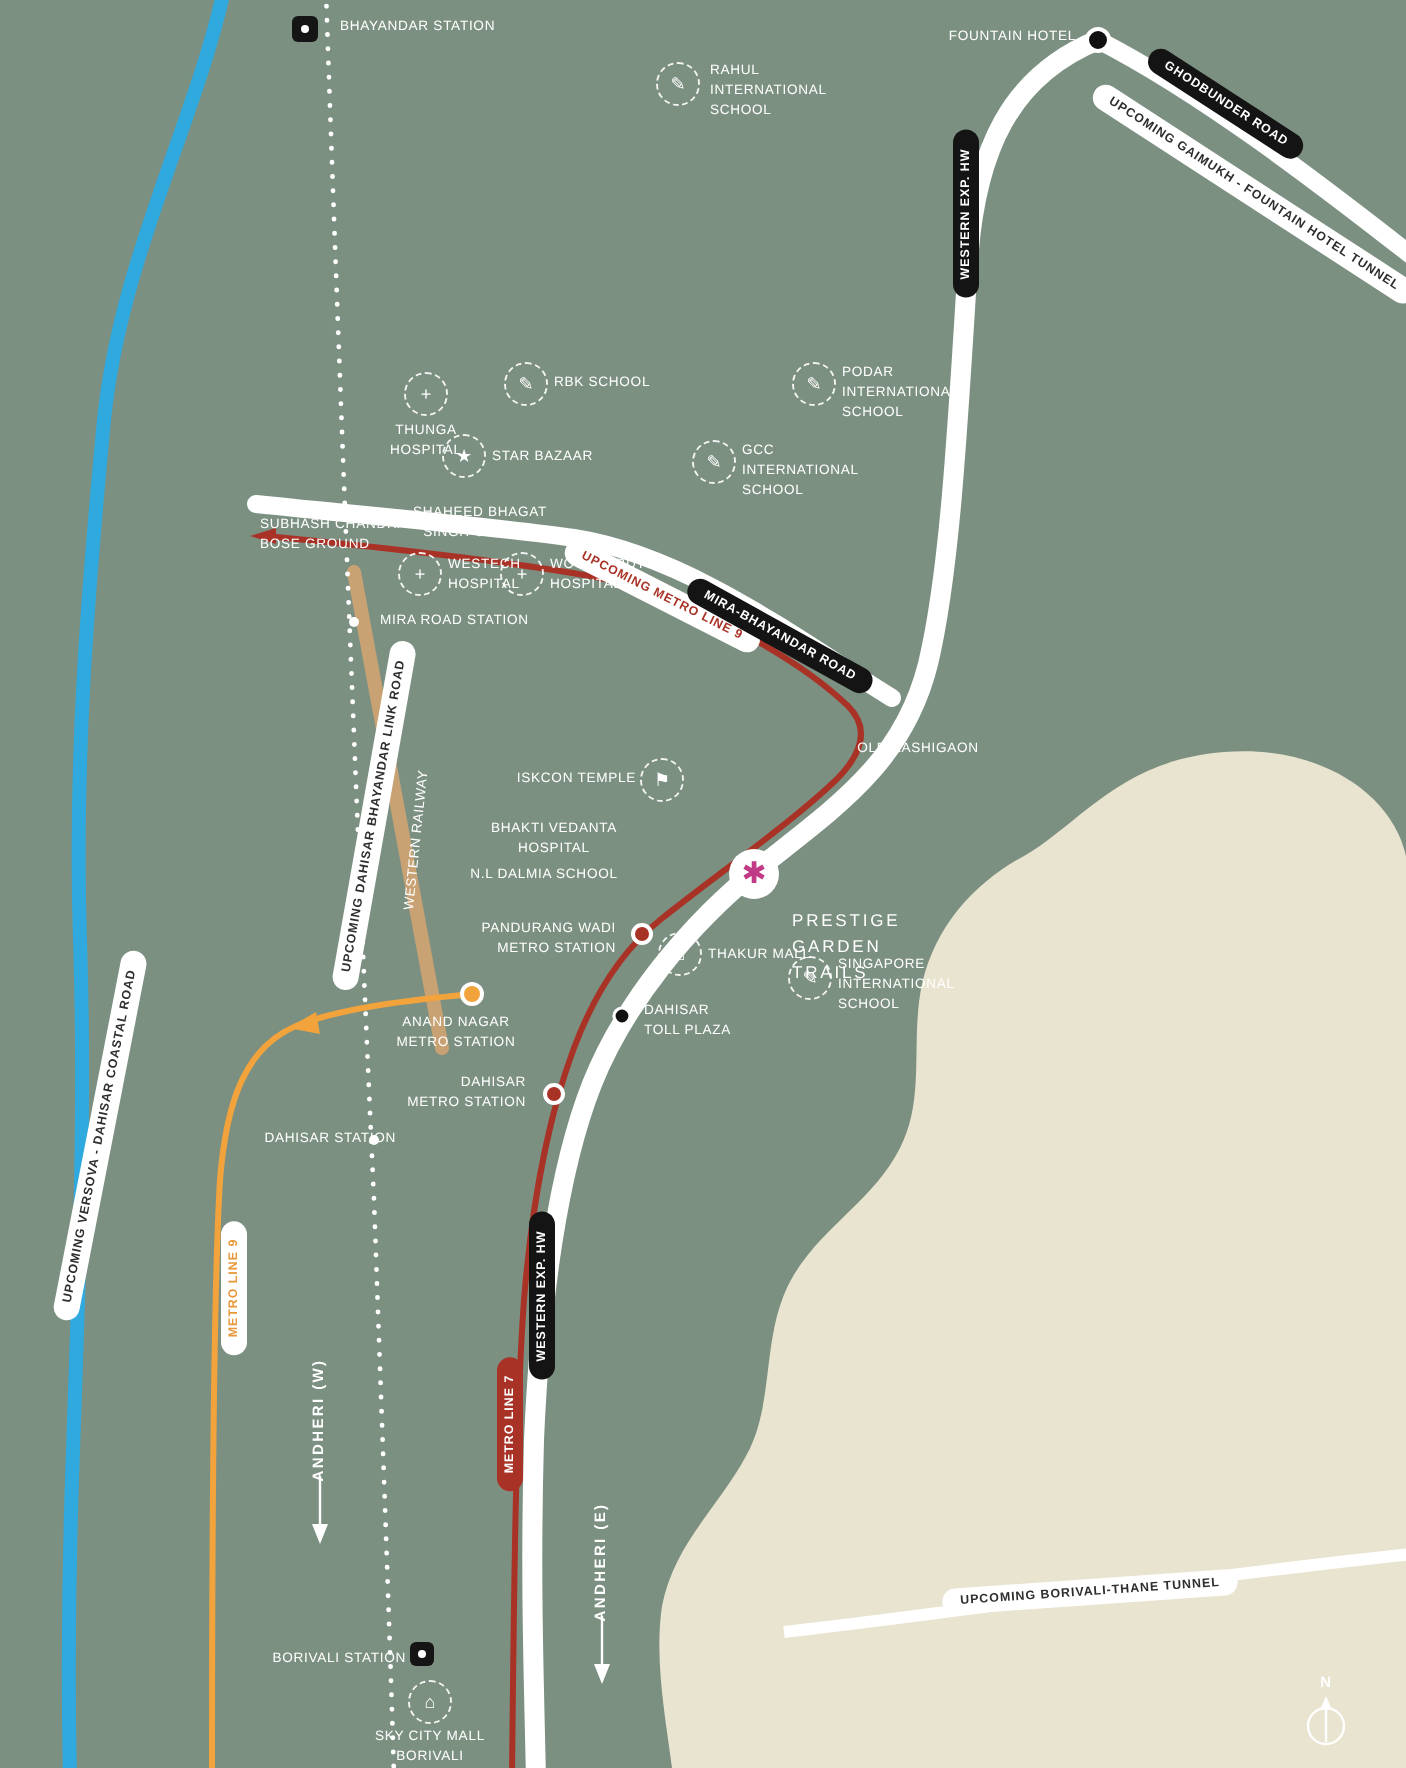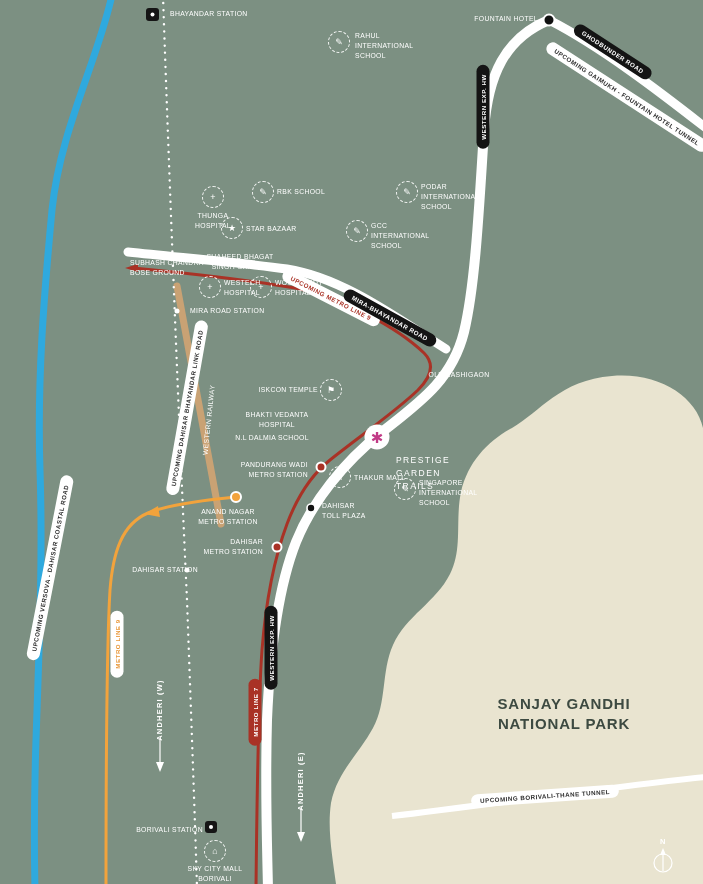--- a/index.html
+++ b/index.html
@@ -147,21 +147,20 @@
   <div class="lbl ra wrap" style="left:308px;top:470px;width:72px">PANDURANG WADI METRO STATION</div>
   <div class="lbl la" style="left:354px;top:478px">THAKUR MALL</div>
   <div class="lbl la wrap" style="left:419px;top:493px;width:62px">SINGAPORE INTERNATIONAL SCHOOL</div>
   <div class="lbl la wrap" style="left:322px;top:511px;width:46px">DAHISAR TOLL PLAZA</div>
   <div class="lbl wrap" style="left:228px;top:517px;width:62px">ANAND NAGAR METRO STATION</div>
   <div class="lbl ra wrap" style="left:263px;top:547px;width:60px">DAHISAR METRO STATION</div>
   <div class="lbl ra" style="left:198px;top:570px">DAHISAR STATION</div>
   <div class="lbl" style="left:209px;top:420px;transform:translate(-50%,-50%) rotate(-84deg)">WESTERN RAILWAY</div>
   <div class="lbl dir" style="left:160px;top:710px;transform:translate(-50%,-50%) rotate(-90deg)">ANDHERI (W)</div>
   <div class="lbl dir" style="left:301px;top:781px;transform:translate(-50%,-50%) rotate(-90deg)">ANDHERI (E)</div>
-  <div class="lbl wrap sgnp" style="left:564px;top:713px;width:170px">SANJAY GANDHI NATIONAL PARK</div>
   <div class="lbl ra" style="left:203px;top:830px">BORIVALI STATION</div>
   <div class="lbl wrap" style="left:215px;top:874px;width:58px">SKY CITY MALL BORIVALI</div>
   <div class="lbl" style="left:663px;top:842px;font-size:7.5px;font-weight:700">N</div>
 
   <div class="pill pill-black" style="left:613px;top:52px;transform:translate(-50%,-50%) rotate(33deg)">GHODBUNDER ROAD</div>
   <div class="pill pill-white" style="left:627px;top:97px;transform:translate(-50%,-50%) rotate(33deg)">UPCOMING GAIMUKH - FOUNTAIN HOTEL TUNNEL</div>
   <div class="pill pill-black" style="left:483px;top:107px;transform:translate(-50%,-50%) rotate(-90deg)">WESTERN EXP. HW</div>
   <div class="pill pill-black" style="left:271px;top:648px;transform:translate(-50%,-50%) rotate(-90deg)">WESTERN EXP. HW</div>
   <div class="pill pill-redtext" style="left:331px;top:298px;transform:translate(-50%,-50%) rotate(27deg)">UPCOMING METRO LINE 9</div>
   <div class="pill pill-black" style="left:390px;top:318px;transform:translate(-50%,-50%) rotate(29deg)">MIRA-BHAYANDAR ROAD</div>

